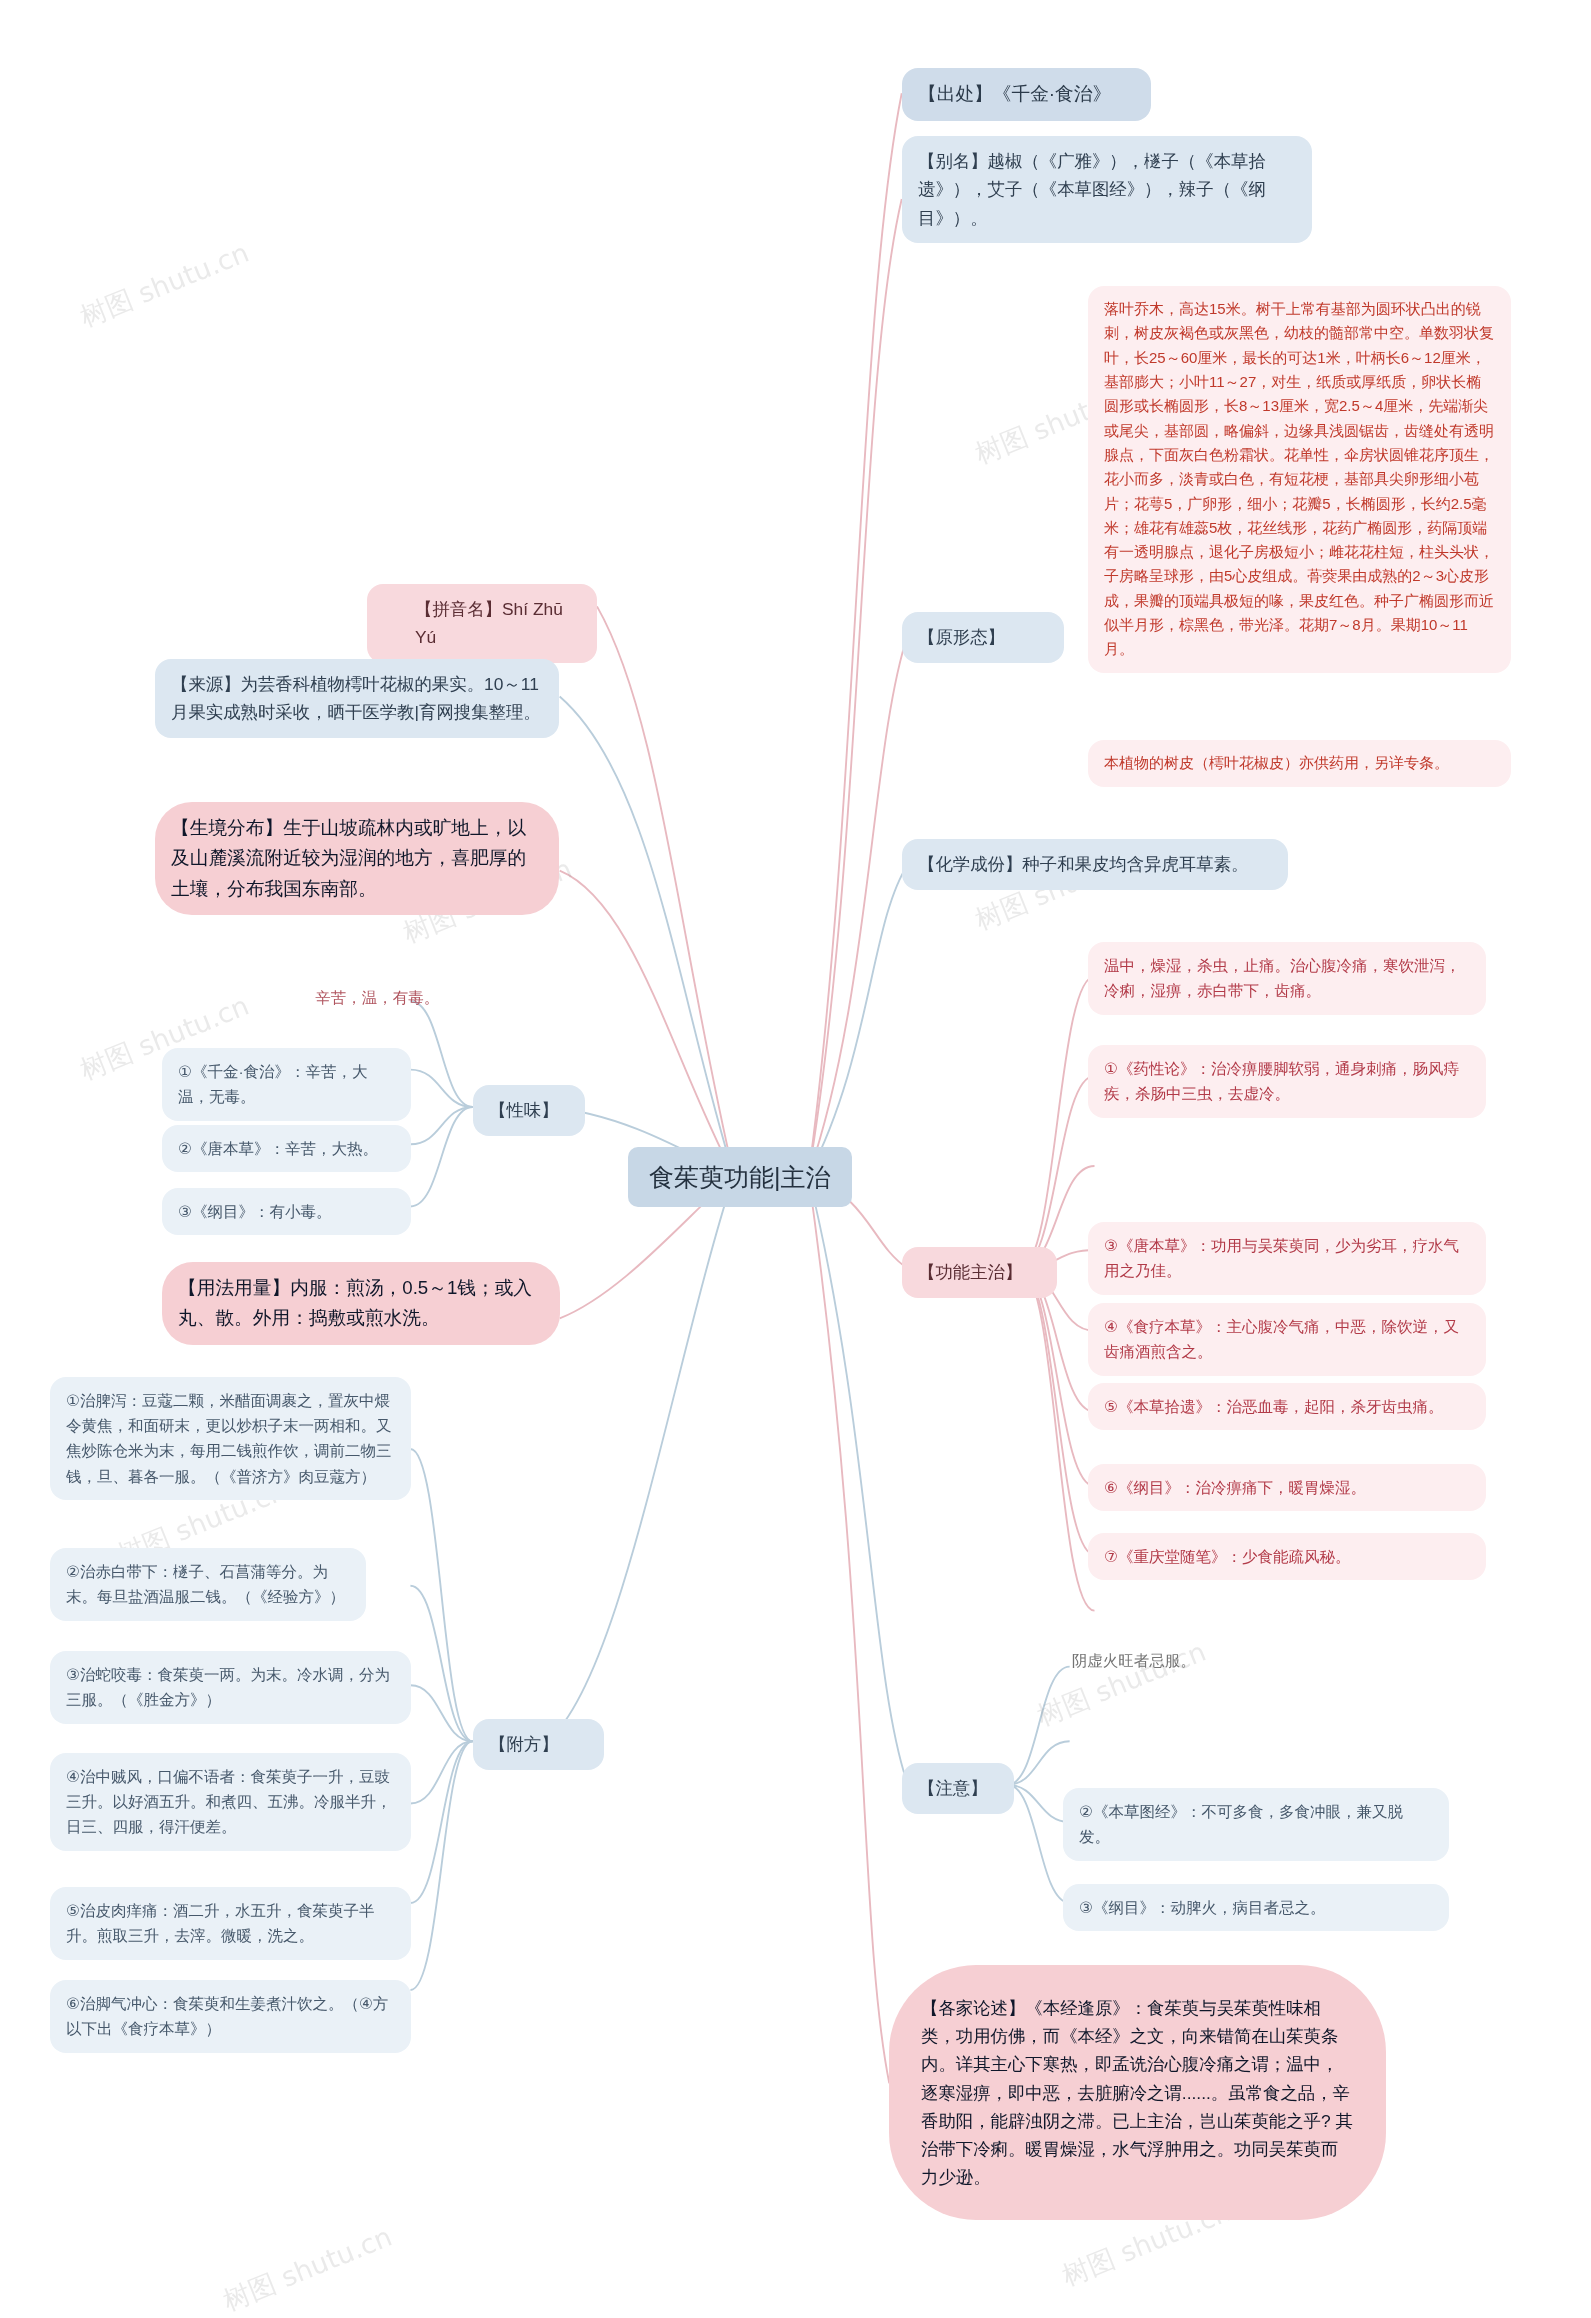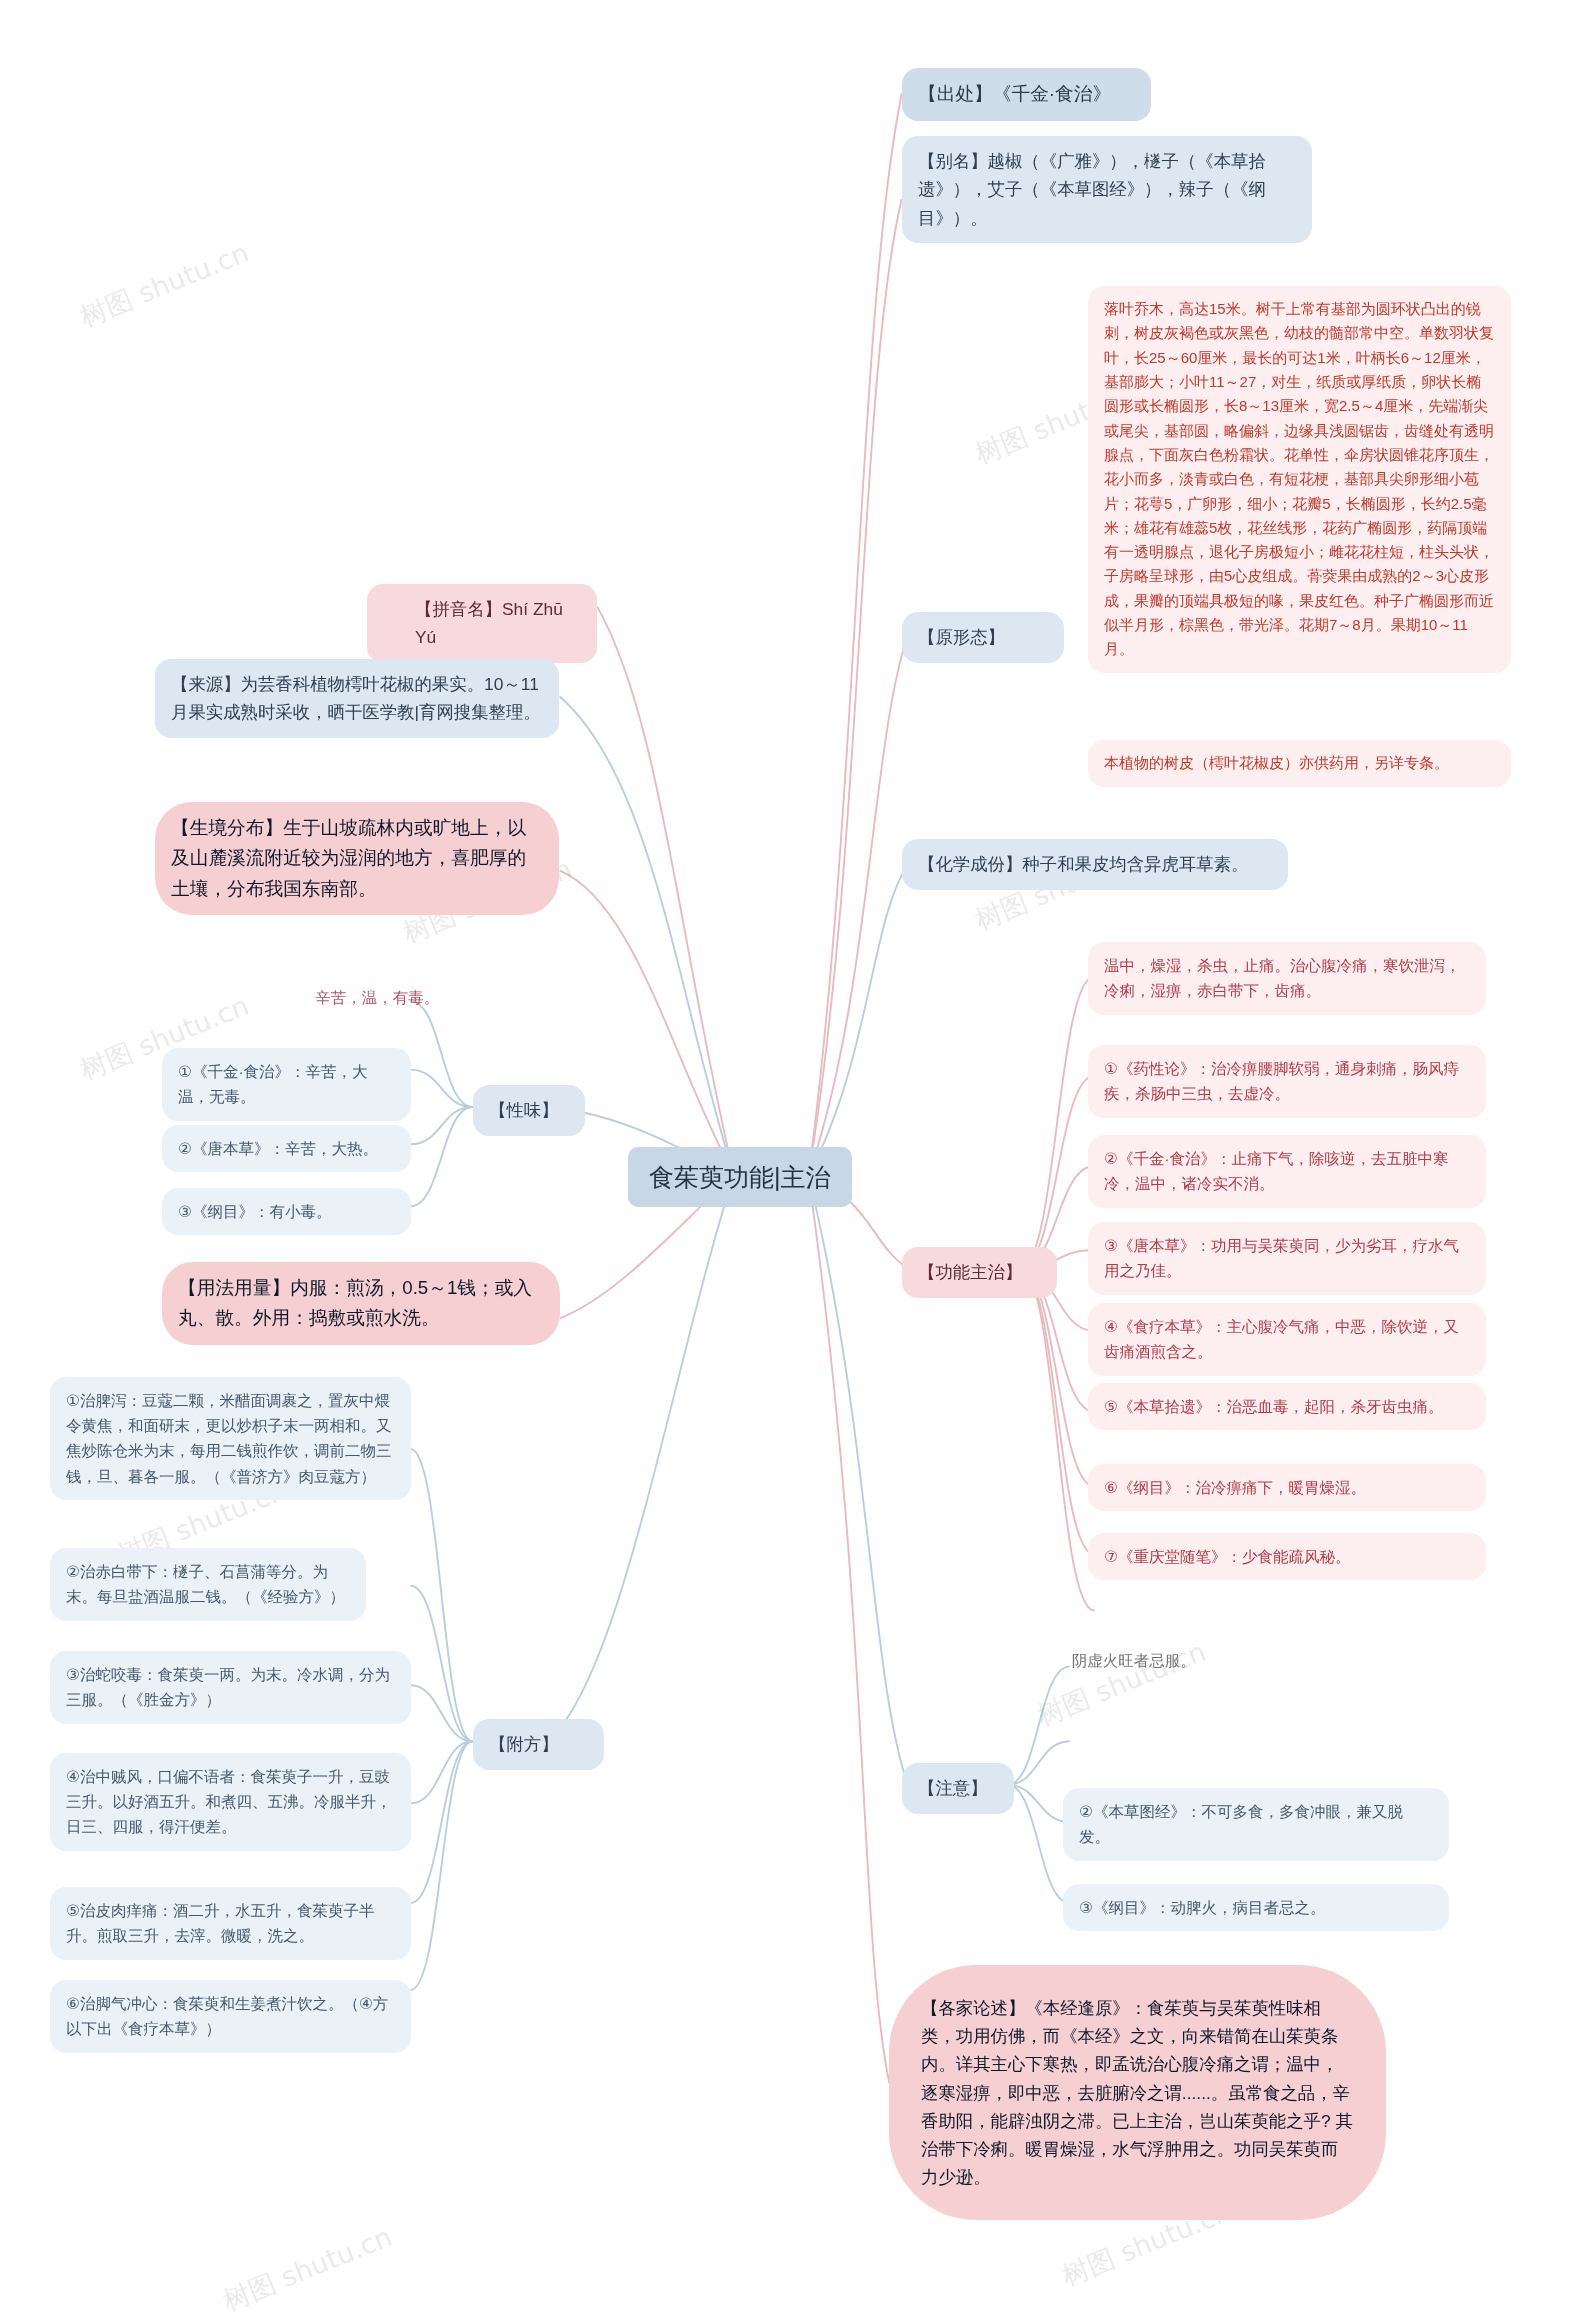--- a/index.html
+++ b/index.html
@@ -109,21 +109,20 @@
 
   <div class="node pill pink-note" style="left:1088px;top:740px;width:423px;">本植物的树皮（樗叶花椒皮）亦供药用，另详专条。</div>
 
   <div class="node pill blue-soft" style="left:902px;top:839px;width:386px;">【化学成份】种子和果皮均含异虎耳草素。</div>
 
   <div class="node pill pink-soft" style="left:902px;top:1247px;width:155px;">【功能主治】</div>
 
   <div class="node pill pink-light" style="left:1088px;top:942px;width:398px;">温中，燥湿，杀虫，止痛。治心腹冷痛，寒饮泄泻，冷痢，湿痹，赤白带下，齿痛。</div>
 
   <div class="node pill pink-light" style="left:1088px;top:1045px;width:398px;">①《药性论》：治冷痹腰脚软弱，通身刺痛，肠风痔疾，杀肠中三虫，去虚冷。</div>
-  <div class="node pill pink-light" style="left:1088px;top:1135px;width:398px;">②《千金·食治》：止痛下气，除咳逆，去五脏中寒冷，温中，诸冷实不消。</div>
   <div class="node pill pink-light" style="left:1088px;top:1222px;width:398px;">③《唐本草》：功用与吴茱萸同，少为劣耳，疗水气用之乃佳。</div>
   <div class="node pill pink-light" style="left:1088px;top:1303px;width:398px;">④《食疗本草》：主心腹冷气痛，中恶，除饮逆，又齿痛酒煎含之。</div>
   <div class="node pill pink-light" style="left:1088px;top:1383px;width:398px;">⑤《本草拾遗》：治恶血毒，起阳，杀牙齿虫痛。</div>
   <div class="node pill pink-light" style="left:1088px;top:1464px;width:398px;">⑥《纲目》：治冷痹痛下，暖胃燥湿。</div>
   <div class="node pill pink-light" style="left:1088px;top:1533px;width:398px;">⑦《重庆堂随笔》：少食能疏风秘。</div>
 
   <div class="node pill blue-soft" style="left:902px;top:1763px;width:112px;">【注意】</div>
 
   <div class="node plain plain-blue" style="left:1063px;top:1645px;width:386px;">阴虚火旺者忌服。</div>
 

